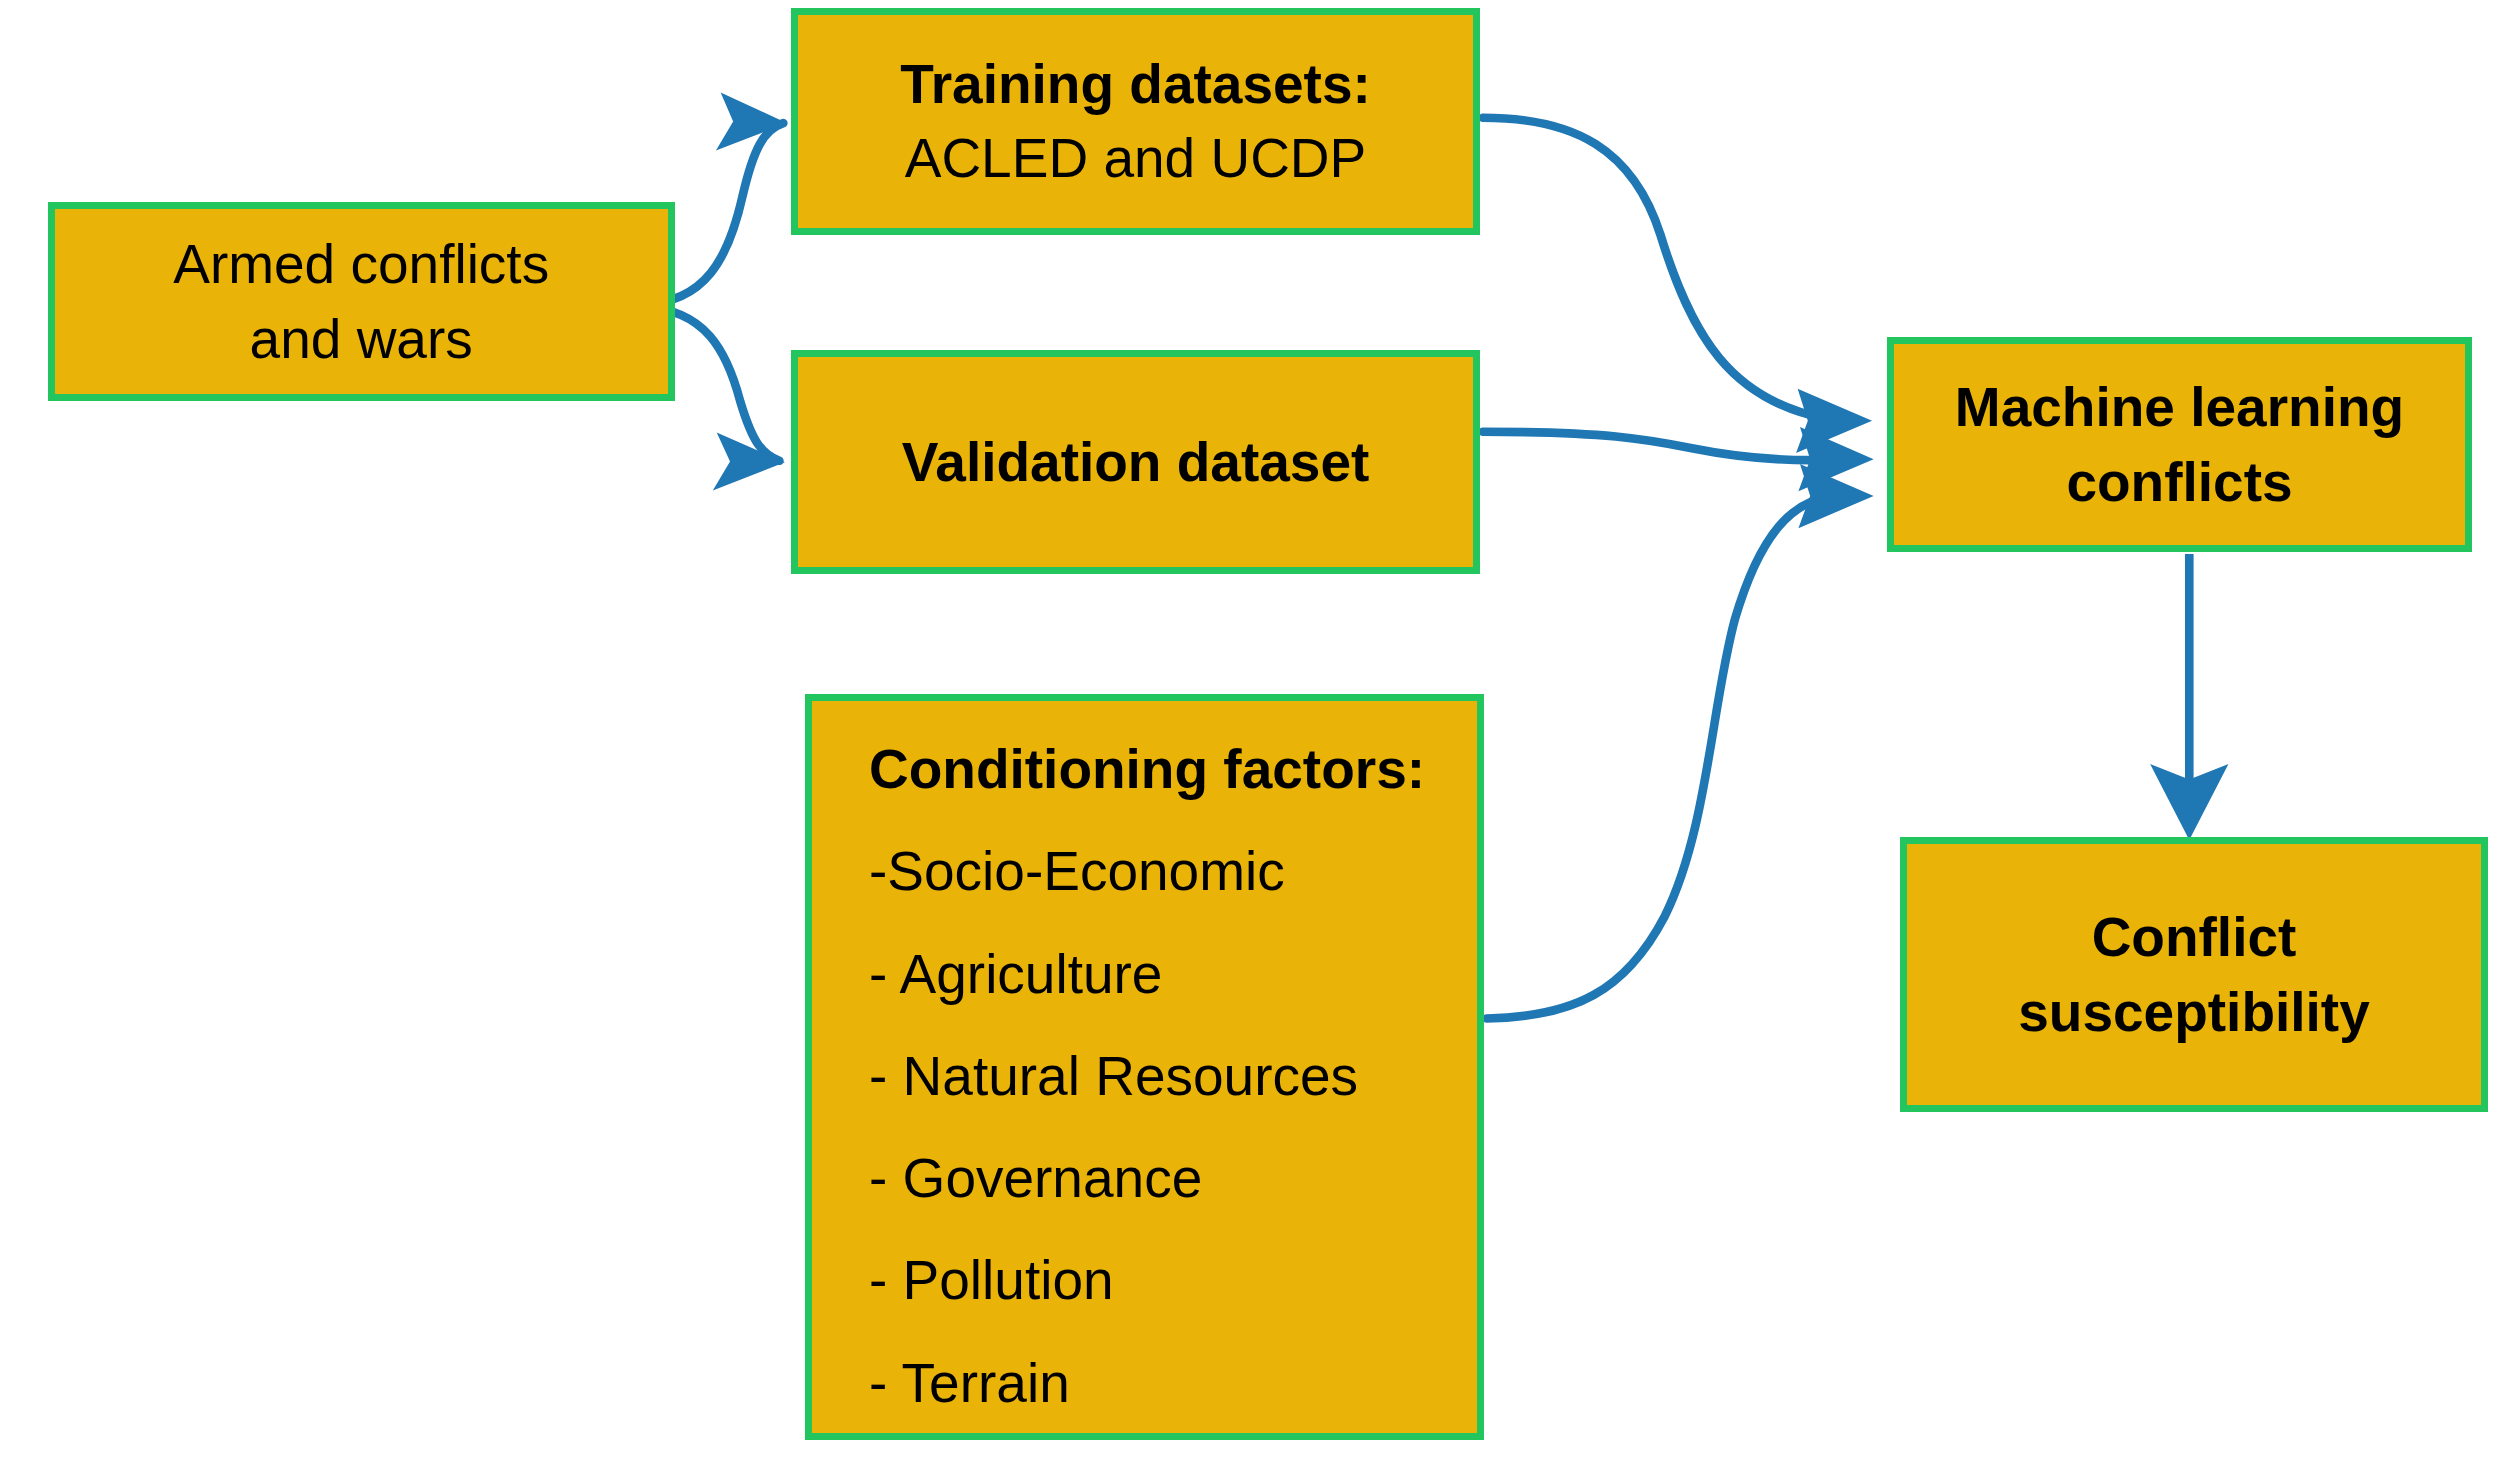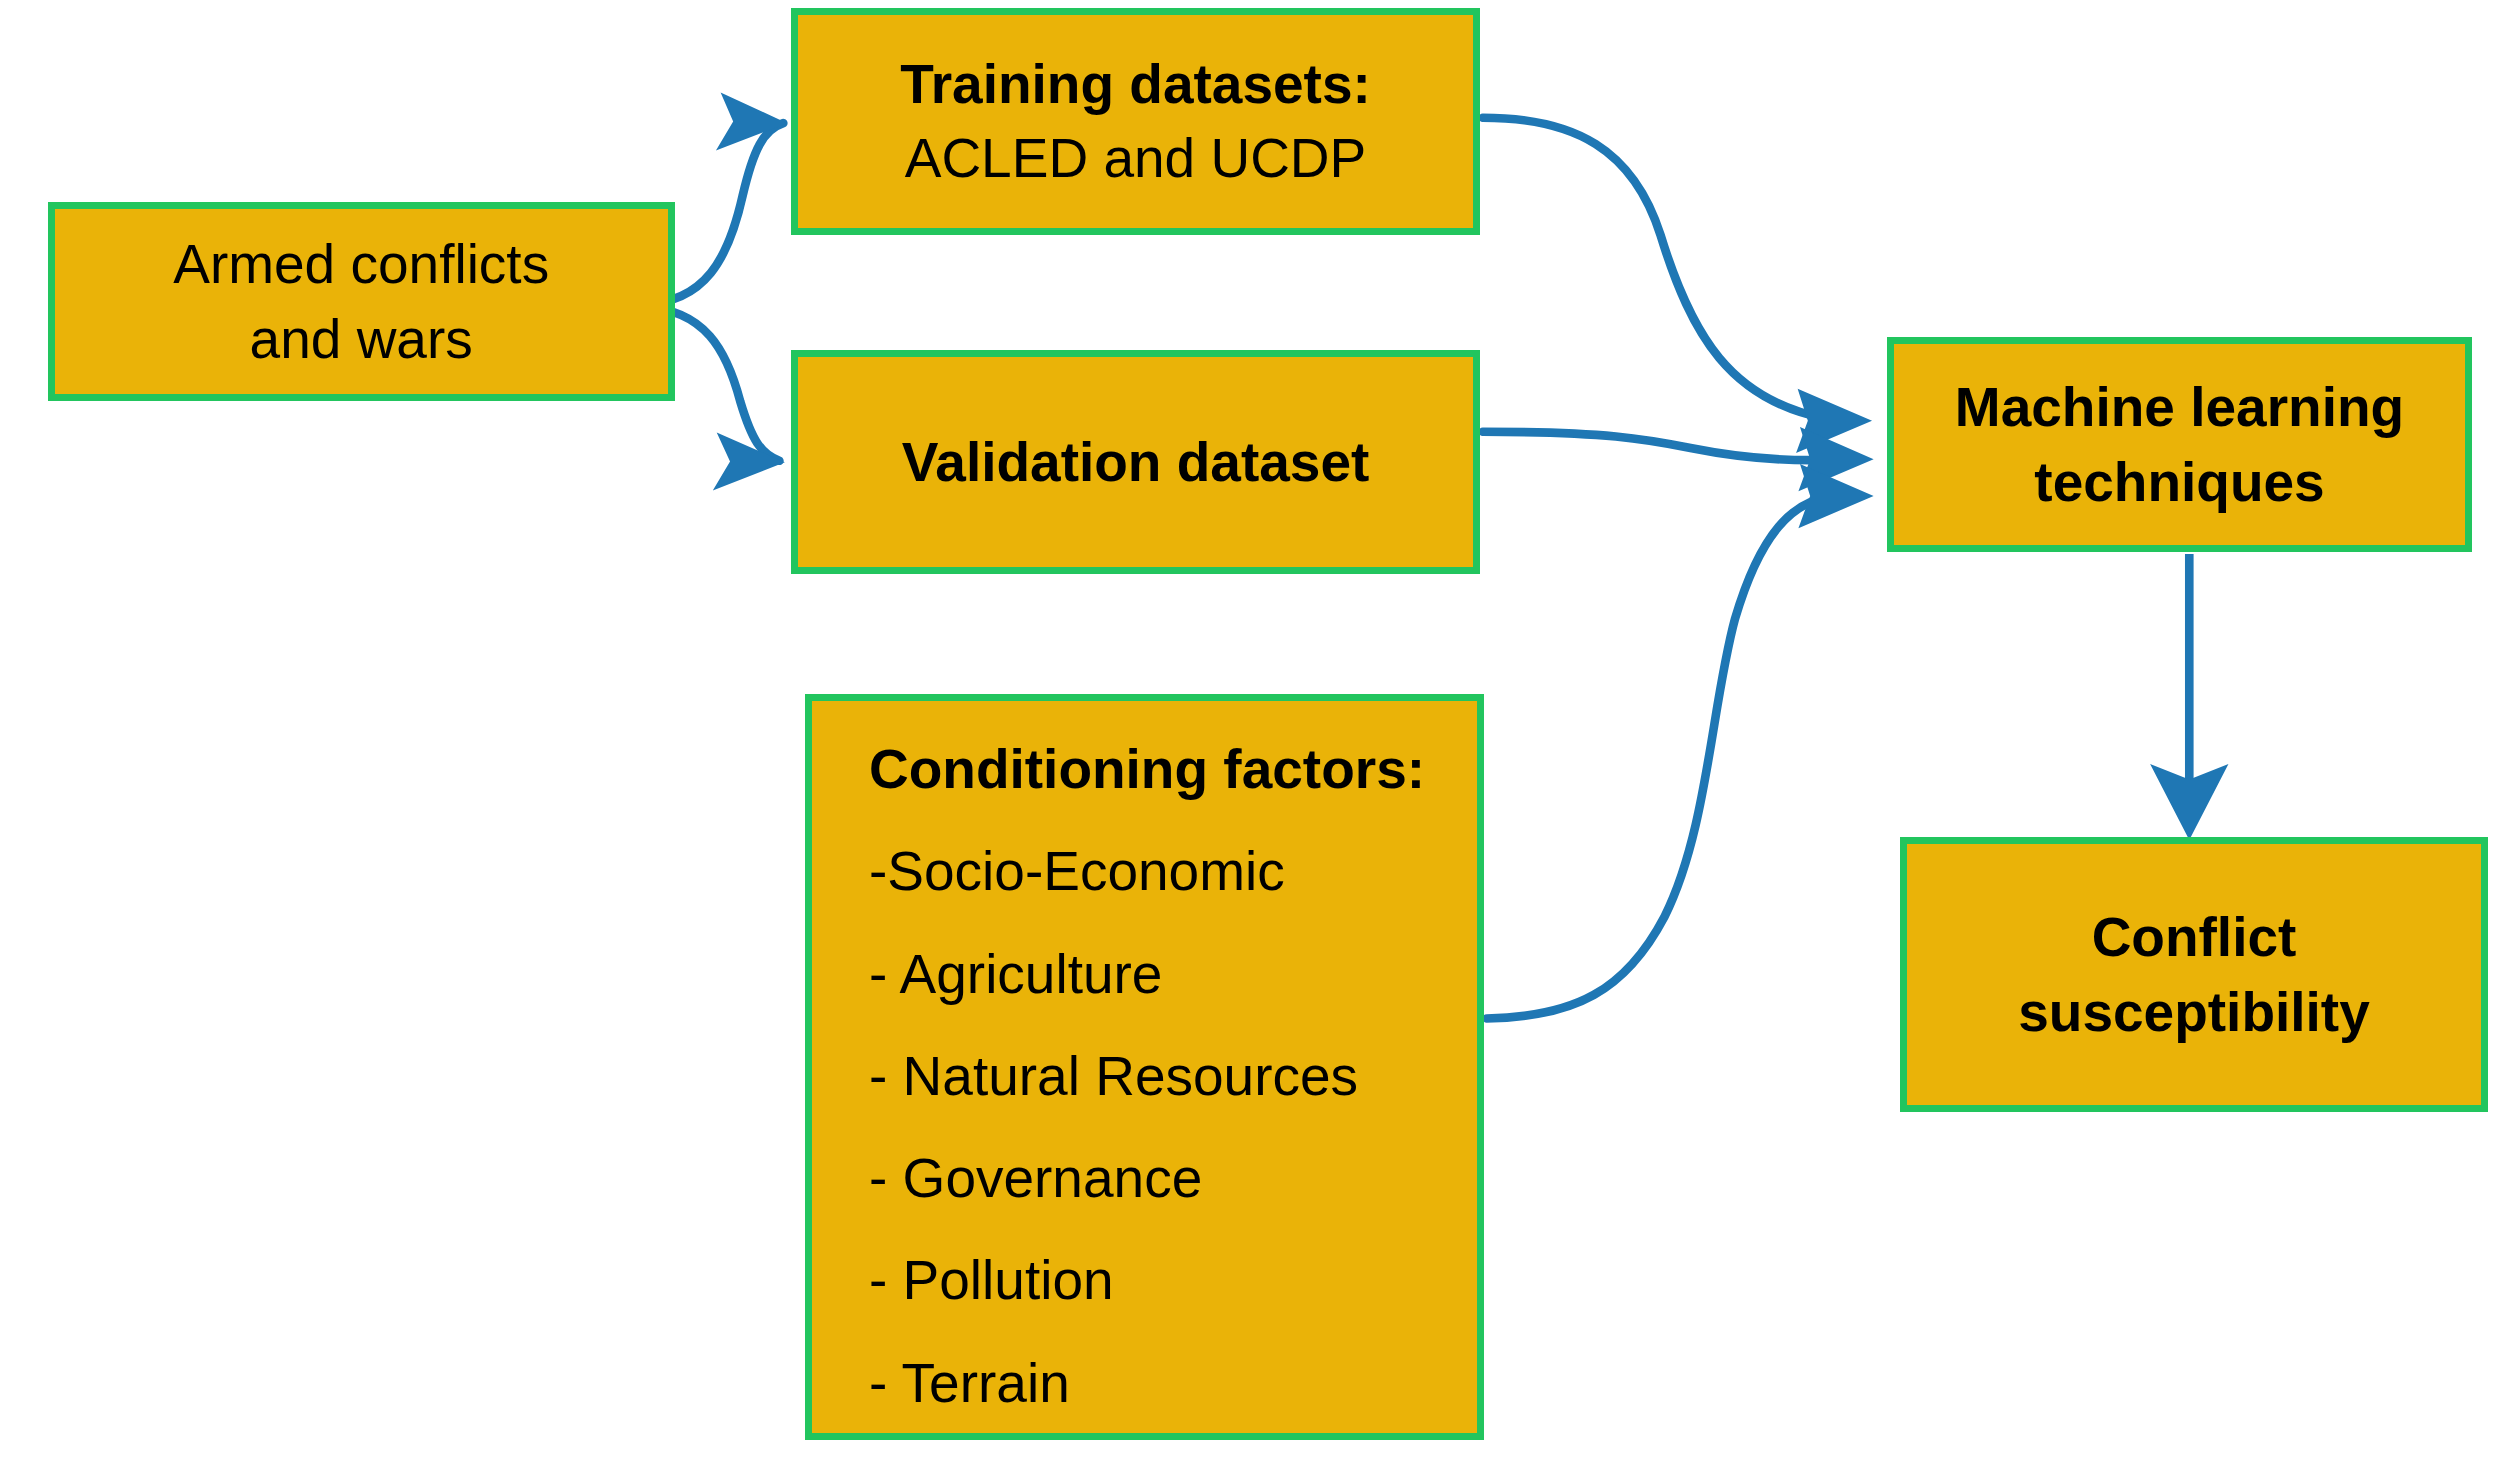--- a/index.html
+++ b/index.html
@@ -138,21 +138,21 @@
     <span class="line reg"> -Socio-Economic</span>
     <span class="line reg">- Agriculture</span>
     <span class="line reg">- Natural Resources</span>
     <span class="line reg">- Governance</span>
     <span class="line reg">- Pollution</span>
     <span class="line reg">- Terrain</span>
   </div>
 
   <div class="node" id="node-ml">
     <span class="line bold">Machine learning</span>
-    <span class="line bold">techniques</span>
+    <span class="line bold">conflicts</span>
   </div>
 
   <div class="node" id="node-outcome">
     <span class="line bold">Conflict</span>
     <span class="line bold">susceptibility</span>
   </div>
 
 </div>
 
 

